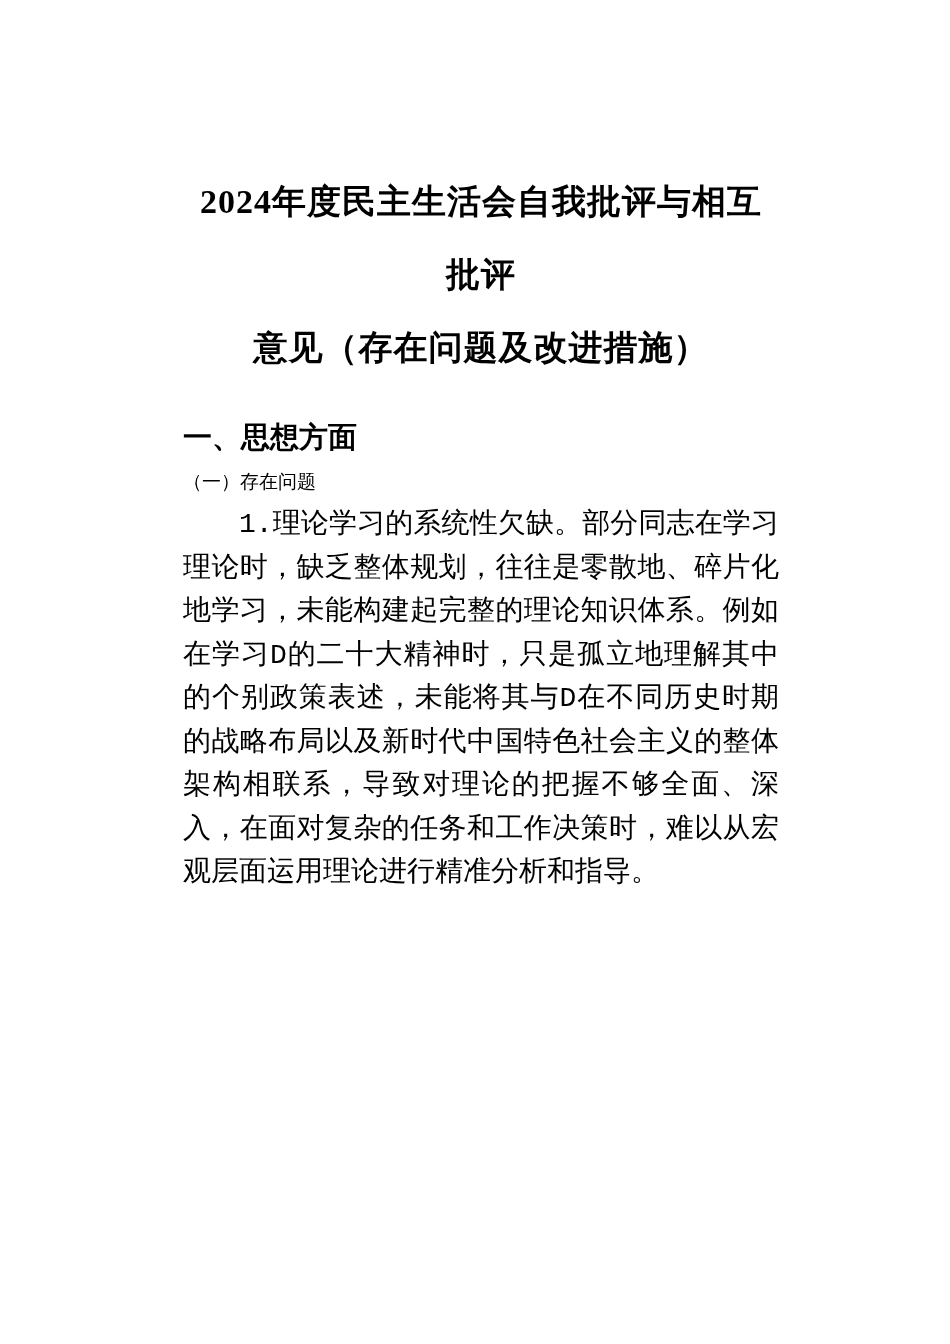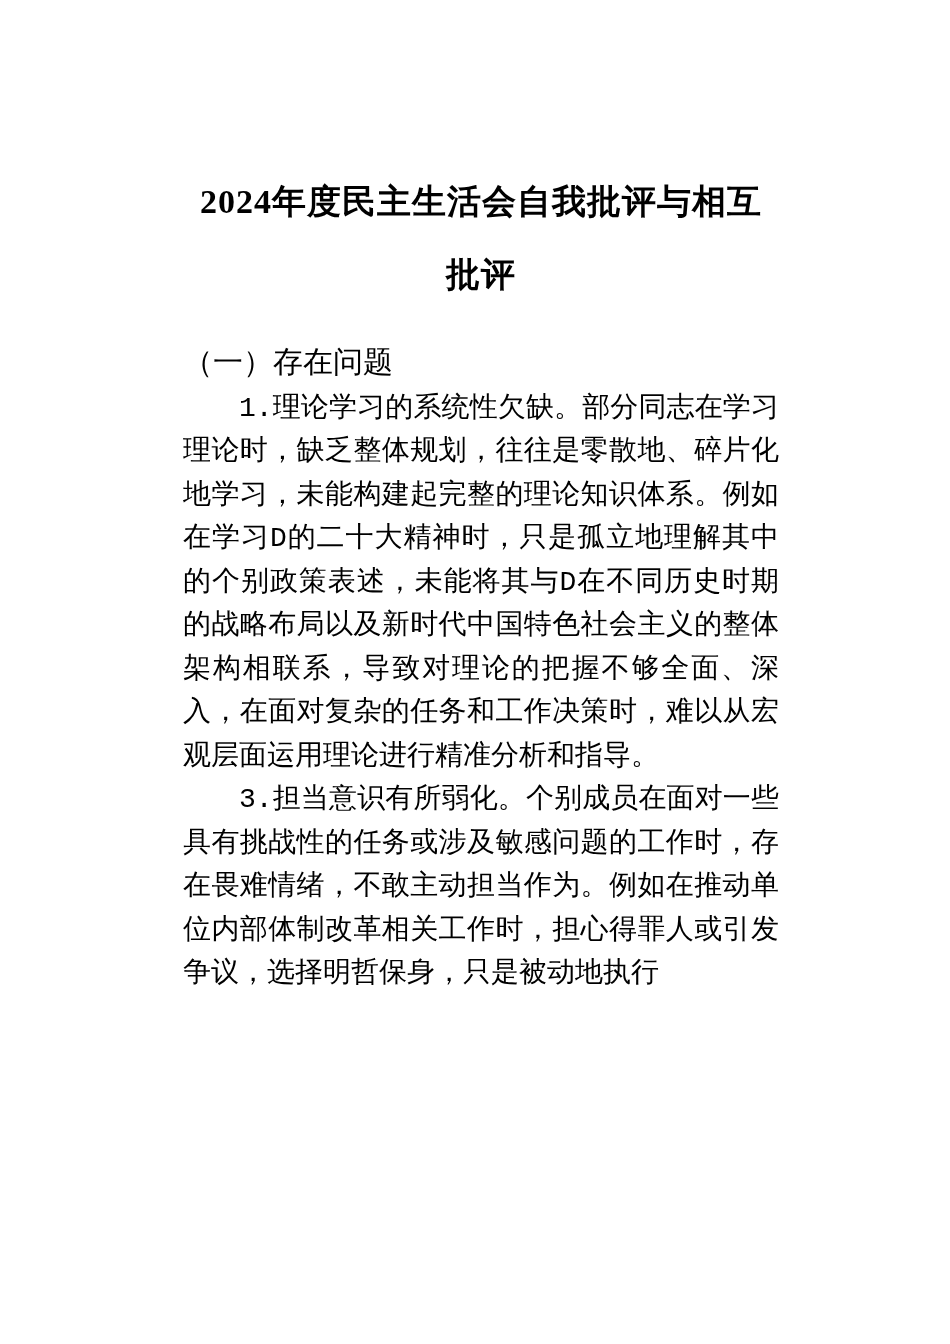--- a/index.html
+++ b/index.html
@@ -36,47 +36,48 @@
     margin: 0;
     padding: 0;
     font-size: 29px;
     font-weight: bold;
     line-height: 43.5px;
     font-family: "Liberation Sans", "DejaVu Sans", sans-serif;
   }
   .section-subheading {
     margin: 0;
     padding: 0;
-    font-size: 30px;
+    font-size: 19px;
     font-weight: normal;
     line-height: 43.5px;
-    font-family: Liberation Mono, monospace;
+    font-family: Liberation Sans, sans-serif;
   }
   .para {
     margin: 0;
     padding: 0;
     font-size: 28px;
     line-height: 43.5px;
     text-indent: 2em;
     text-align: justify;
     text-justify: inter-ideograph;
     word-break: break-all;
     font-family: Liberation Mono, monospace;
   }
 </style>
 </head>
 <body>
 
 <div class="page">
   <h1 class="doc-title">
     <span class="title-line">2024年度民主生活会自我批评与相互批评</span>
+    <span class="title-line">意见（存在问题及改进措施）</span>
   </h1>
 
   <div class="doc-body">
+    <h2 class="section-heading">一、思想方面</h2>
 
     <h3 class="section-subheading">（一）存在问题</h3>
 
     <p class="para">1.理论学习的系统性欠缺。部分同志在学习理论时，缺乏整体规划，往往是零散地、碎片化地学习，未能构建起完整的理论知识体系。例如在学习D的二十大精神时，只是孤立地理解其中的个别政策表述，未能将其与D在不同历史时期的战略布局以及新时代中国特色社会主义的整体架构相联系，导致对理论的把握不够全面、深入，在面对复杂的任务和工作决策时，难以从宏观层面运用理论进行精准分析和指导。</p>
 
 
-    <p class="para">3.担当意识有所弱化。个别成员在面对一些具有挑战性的任务或涉及敏感问题的工作时，存在畏难情绪，不敢主动担当作为。例如在推动单位内部体制改革相关工作时，担心得罪人或引发争议，选择明哲保身，只是被动地执行</p>
   </div>
 </div>
 
 </body></html>

